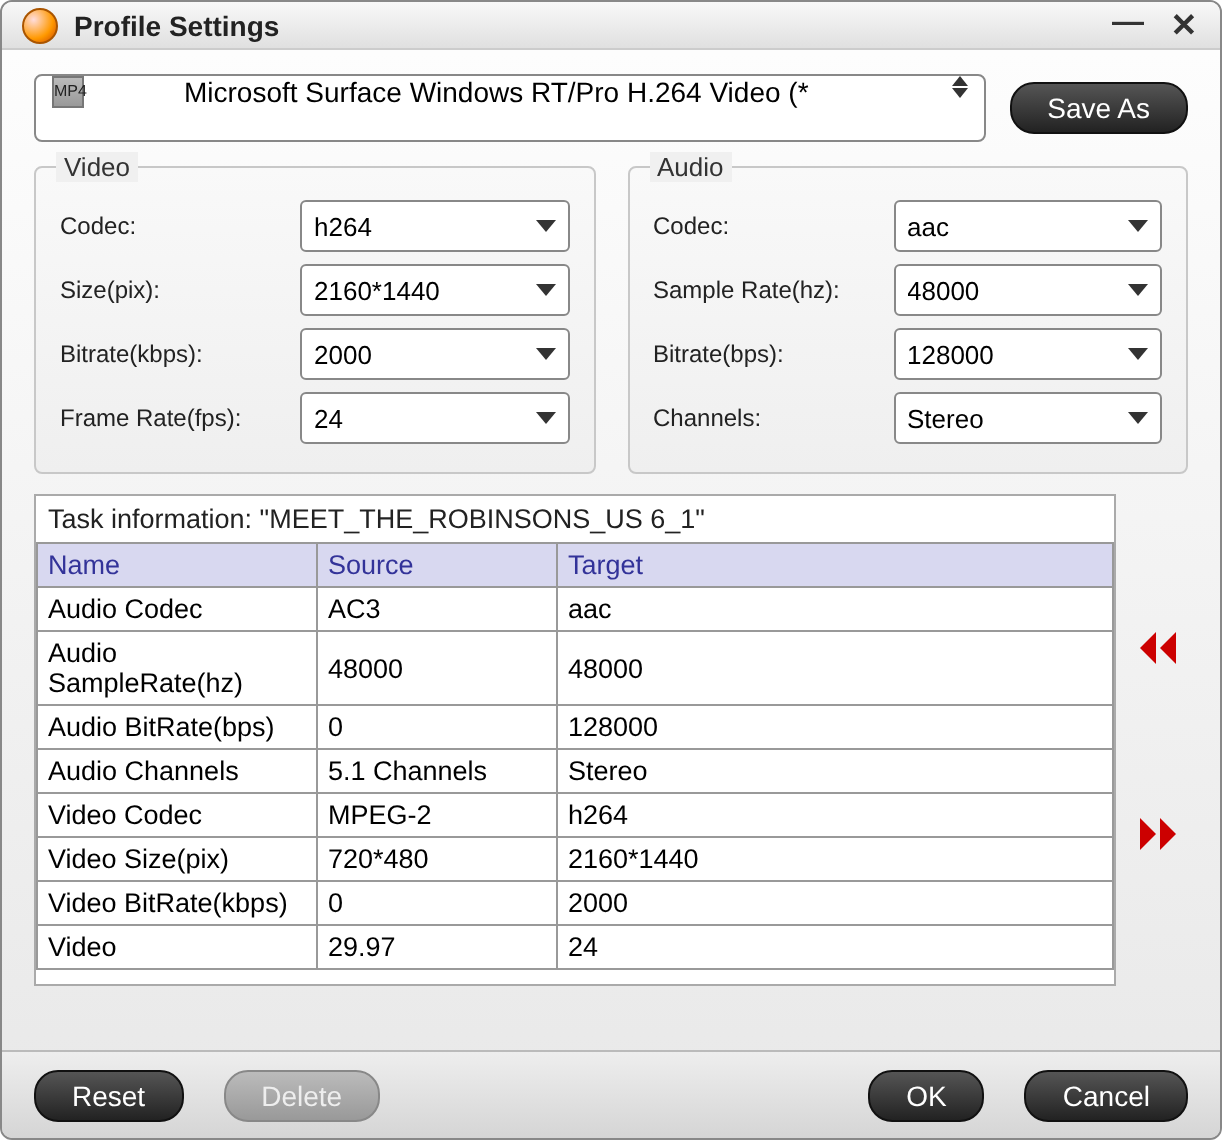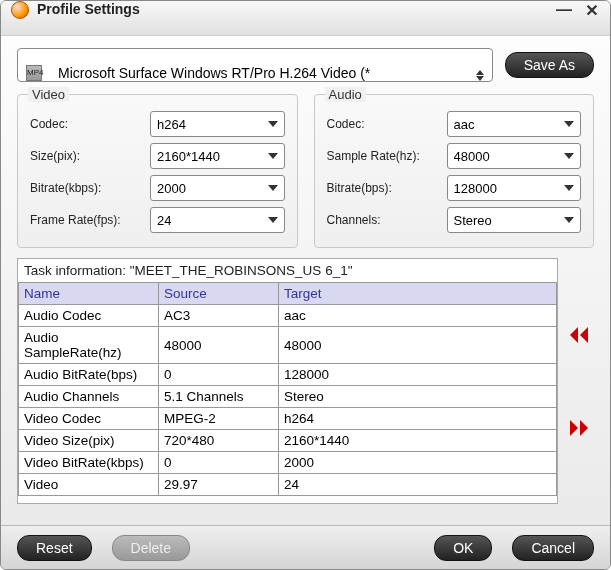--- a/index.html
+++ b/index.html
@@ -1,27 +1,27 @@
 <!DOCTYPE html>
 <html><head>
 <meta charset="utf-8">
 <style>
   * { box-sizing: border-box; margin: 0; padding: 0; }
   body { font-family: Arial, sans-serif; font-size: 13px; background: #fff; }
   .window { width: 611px; height: 570px; background: linear-gradient(to bottom, #fefefe, #e8e8e8); border: 1px solid #888; border-radius: 6px; overflow: hidden; position: relative; }
-  .titlebar { height: 35px; display: flex; padding: 0 10px; border-bottom: 1px solid #ccc; background: linear-gradient(to bottom, #f8f8f8, #e0e0e0); }
+  .titlebar { height: 24px; display: flex; align-items: center; padding: 0 10px; border-bottom: 1px solid #ccc; background: linear-gradient(to bottom, #f8f8f8, #e0e0e0); }
   .titlebar .app-icon { width: 18px; height: 18px; border-radius: 50%; background: radial-gradient(circle at 30% 30%, #fdd, #f90 60%, #c40); border:1px solid #a50; margin-right: 8px; }
   .titlebar .title { font-weight: bold; font-size: 14px; color: #222; flex: 1; }
   .titlebar .win-controls { display: flex; gap: 12px; }
   .titlebar .ctrl { font-size: 16px; font-weight: bold; color: #333; cursor: pointer; width:16px; text-align:center; }
   .content { padding: 12px 16px 8px 16px; }
   .profile-row { display: flex; align-items: center; gap: 12px; margin-bottom: 12px; }
-  .profile-select { flex: 1; height: 34px; border: 1px solid #888; border-radius: 4px; background: #fff; display: flex; align-items: flex-end; padding: 0 8px; position: relative; }
+  .profile-select { flex: 1; height: 34px; border: 1px solid #888; border-radius: 4px; background: #fff; display: flex; align-items: flex-start; padding: 0 8px; position: relative; gap: 44px; }
   .profile-select .pf-icon { width: 16px; height: 16px; background: linear-gradient(#bbb,#999); border:1px solid #777; margin-right: 6px; font-size:8px; text-align:center; line-height:14px; color:#222;}
-  .profile-select .pf-text { flex: 1; overflow: hidden; white-space: nowrap; text-overflow: ellipsis; font-size: 14px; margin-left: 10px; }
+  .profile-select .pf-text { flex: 1; overflow: hidden; white-space: nowrap; text-overflow: ellipsis; font-size: 14px; }
   .spinner { display:flex; flex-direction:column; margin-left:6px; gap:1px;}
   .spinner .tri { width:0;height:0;border-left:4px solid transparent;border-right:4px solid transparent; }
   .spinner .up { border-bottom:5px solid #333;}
   .spinner .down { border-top:5px solid #333;}
   .dark-btn { background: linear-gradient(to bottom, #555, #222); color: #fff; border: 1px solid #111; border-radius: 12px; height: 26px; padding: 3px 18px; font-size: 14px; cursor: pointer; }
   .dark-btn:disabled, .dark-btn.disabled { background: linear-gradient(to bottom,#bbb,#999); color:#eee; border-color:#888; cursor:default;}
   .panels { display: flex; gap: 16px; margin-bottom: 10px; }
   .panel { flex: 1; border: 1px solid #c8c8c8; border-radius: 4px; padding: 10px 12px 8px 12px; position: relative; background: linear-gradient(to bottom,#f9f9f9,#efefef); }
   .panel-title { position: absolute; top: -8px; left: 10px; background: #f0f0f0; padding: 0 4px; font-size: 13px; color: #333; }
   .field-row { display: flex; align-items: center; margin: 6px 0; }

